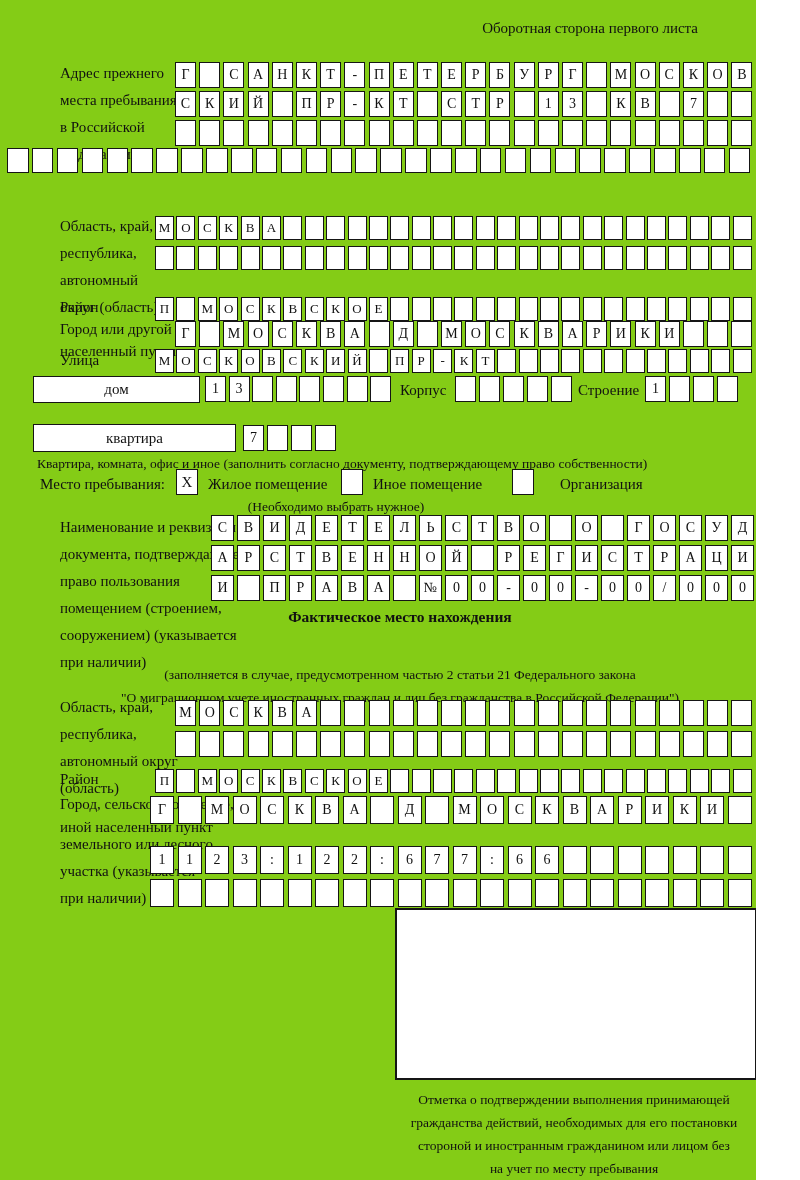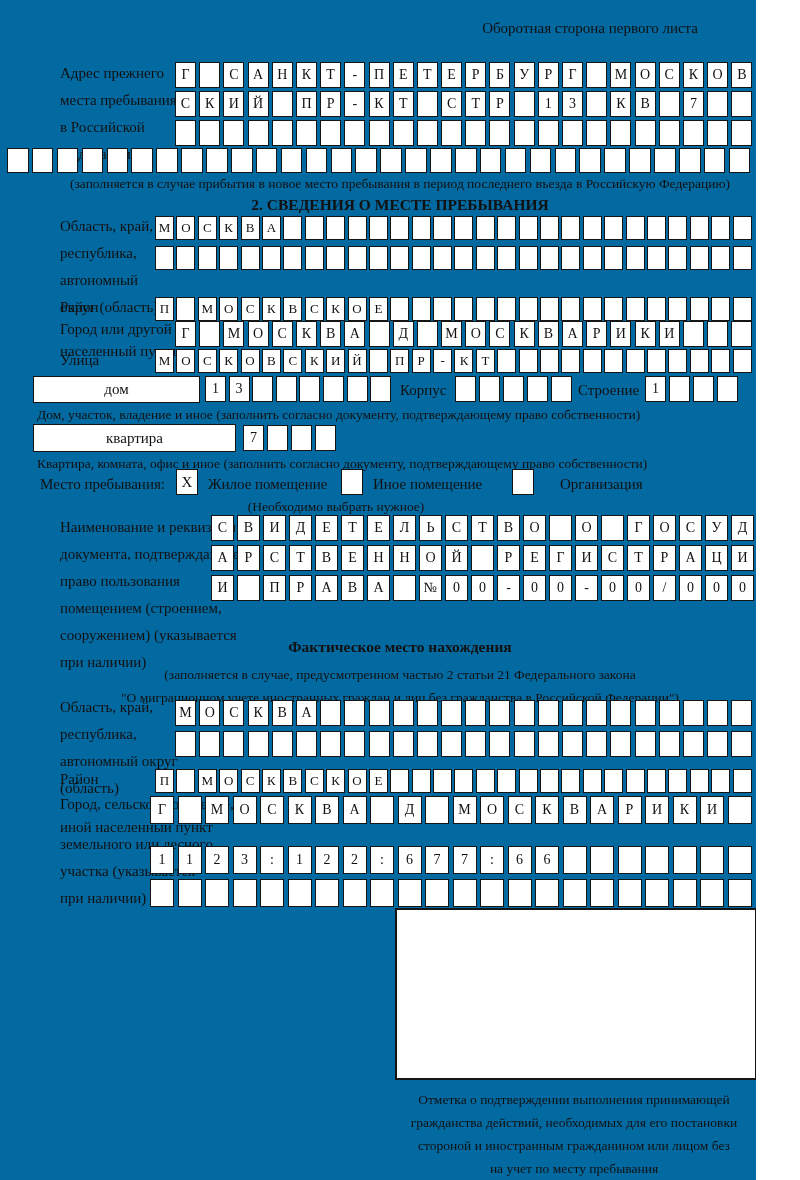--- a/index.html
+++ b/index.html
@@ -1,16 +1,16 @@
 <!DOCTYPE html>
 <html><head>
 <meta charset="utf-8">
 <style>
   html,body{margin:0;padding:0;background:#fff;}
-  .form{position:relative;width:756px;height:1180px;background:#0369a1;
+  .form{position:relative;width:756px;height:1180px;background:#84cc16;
         font-family:"Liberation Serif",serif;color:#111;overflow:hidden;}
   .abs{position:absolute;}
   .lbl{position:absolute;font-size:15px;line-height:27px;color:#111;}
   .lbl-sm{position:absolute;font-size:13.5px;color:#111;}
   .center{position:absolute;left:0;width:800px;text-align:center;}
   .title{font-weight:bold;font-size:15.5px;}
   .cells{position:absolute;display:flex;}
   .cell{flex:0 0 auto;display:flex;align-items:center;justify-content:center;
         border:1.8px solid #151515;background:#fff;box-sizing:border-box;
         font-family:"Liberation Serif",serif;color:#111;}
@@ -143,23 +143,21 @@
       <span class="cell"></span>
       <span class="cell"></span>
       <span class="cell"></span>
       <span class="cell"></span>
       <span class="cell"></span>
       <span class="cell"></span>
       <span class="cell"></span>
       <span class="cell"></span>
       <span class="cell"></span>
     </div>
-  <div class="center lbl-sm" style="top:176px;">(заполняется в случае прибытия в новое место пребывания в период последнего въезда в Российскую Федерацию)</div>
-
-  <div class="center title" style="top:196px;">2. СВЕДЕНИЯ О МЕСТЕ ПРЕБЫВАНИЯ</div>
+
 
   <div class="lbl" style="left:60px;top:213px;">
       <div>Область, край,</div>
       <div>республика,</div>
       <div>автономный</div>
       <div>округ (область)</div>
     </div>
   <div class="cells cB" style="left:155px;top:216px;">
       <span class="cell">М</span>
       <span class="cell">О</span>
@@ -335,21 +333,20 @@
       <span class="cell"></span>
       <span class="cell"></span>
     </div>
   <div class="lbl" style="left:578px;top:377px;">Строение</div>
   <div class="cells cF" style="left:645px;top:376px;">
       <span class="cell">1</span>
       <span class="cell"></span>
       <span class="cell"></span>
       <span class="cell"></span>
     </div>
-  <div class="lbl-sm" style="left:37px;top:407px;">Дом, участок, владение и иное (заполнить согласно документу, подтверждающему право собственности)</div>
 
   <div class="widebox" style="left:33px;top:424px;width:203px;height:28px;">квартира</div>
   <div class="cells cF" style="left:243px;top:425px;">
       <span class="cell">7</span>
       <span class="cell"></span>
       <span class="cell"></span>
       <span class="cell"></span>
     </div>
   <div class="lbl-sm" style="left:37px;top:456px;">Квартира, комната, офис и иное (заполнить согласно документу, подтверждающему право собственности)</div>
 
@@ -433,21 +430,21 @@
       <span class="cell">0</span>
       <span class="cell">-</span>
       <span class="cell">0</span>
       <span class="cell">0</span>
       <span class="cell">/</span>
       <span class="cell">0</span>
       <span class="cell">0</span>
       <span class="cell">0</span>
     </div>
 
-  <div class="center title" style="top:638px;">Фактическое место нахождения</div>
+  <div class="center title" style="top:608px;">Фактическое место нахождения</div>
   <div class="center lbl-sm" style="top:663px;line-height:23px;">
       <div>(заполняется в случае, предусмотренном частью 2 статьи 21 Федерального закона</div>
       <div>"О миграционном учете иностранных граждан и лиц без гражданства в Российской Федерации")</div>
     </div>
 
   <div class="lbl" style="left:60px;top:694px;">
       <div>Область, край,</div>
       <div>республика,</div>
       <div>автономный округ</div>
       <div>(область)</div>

